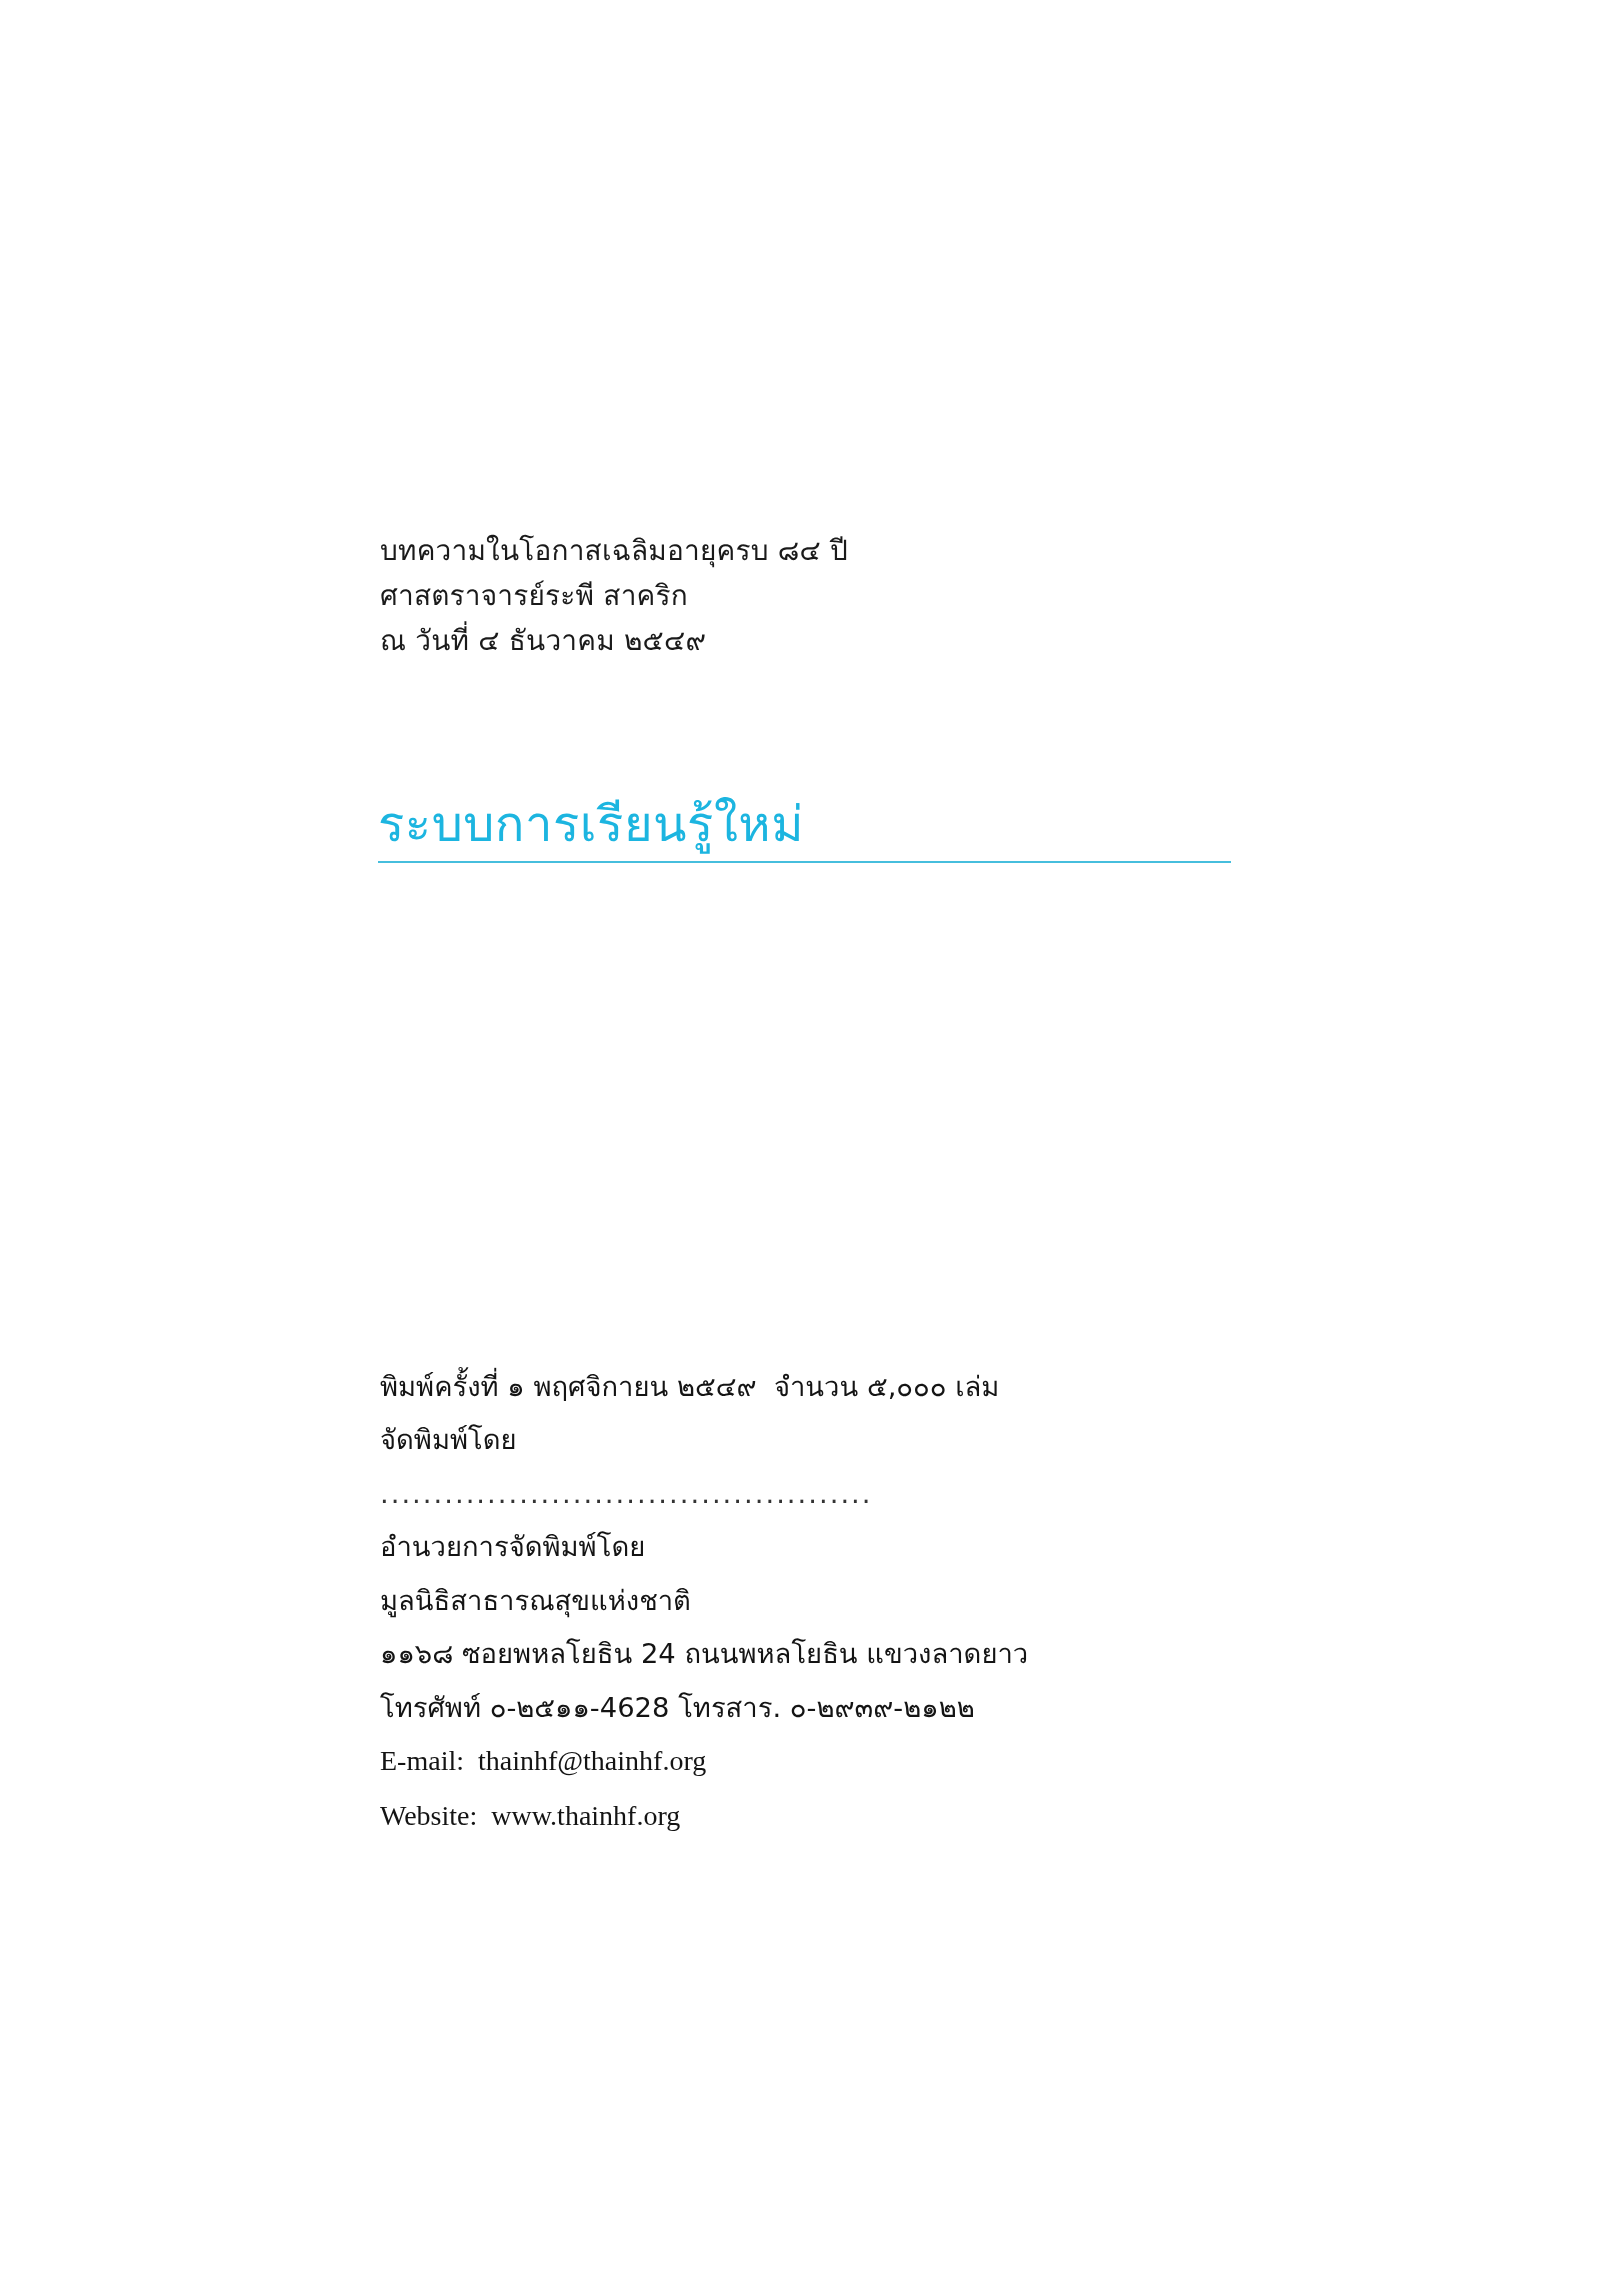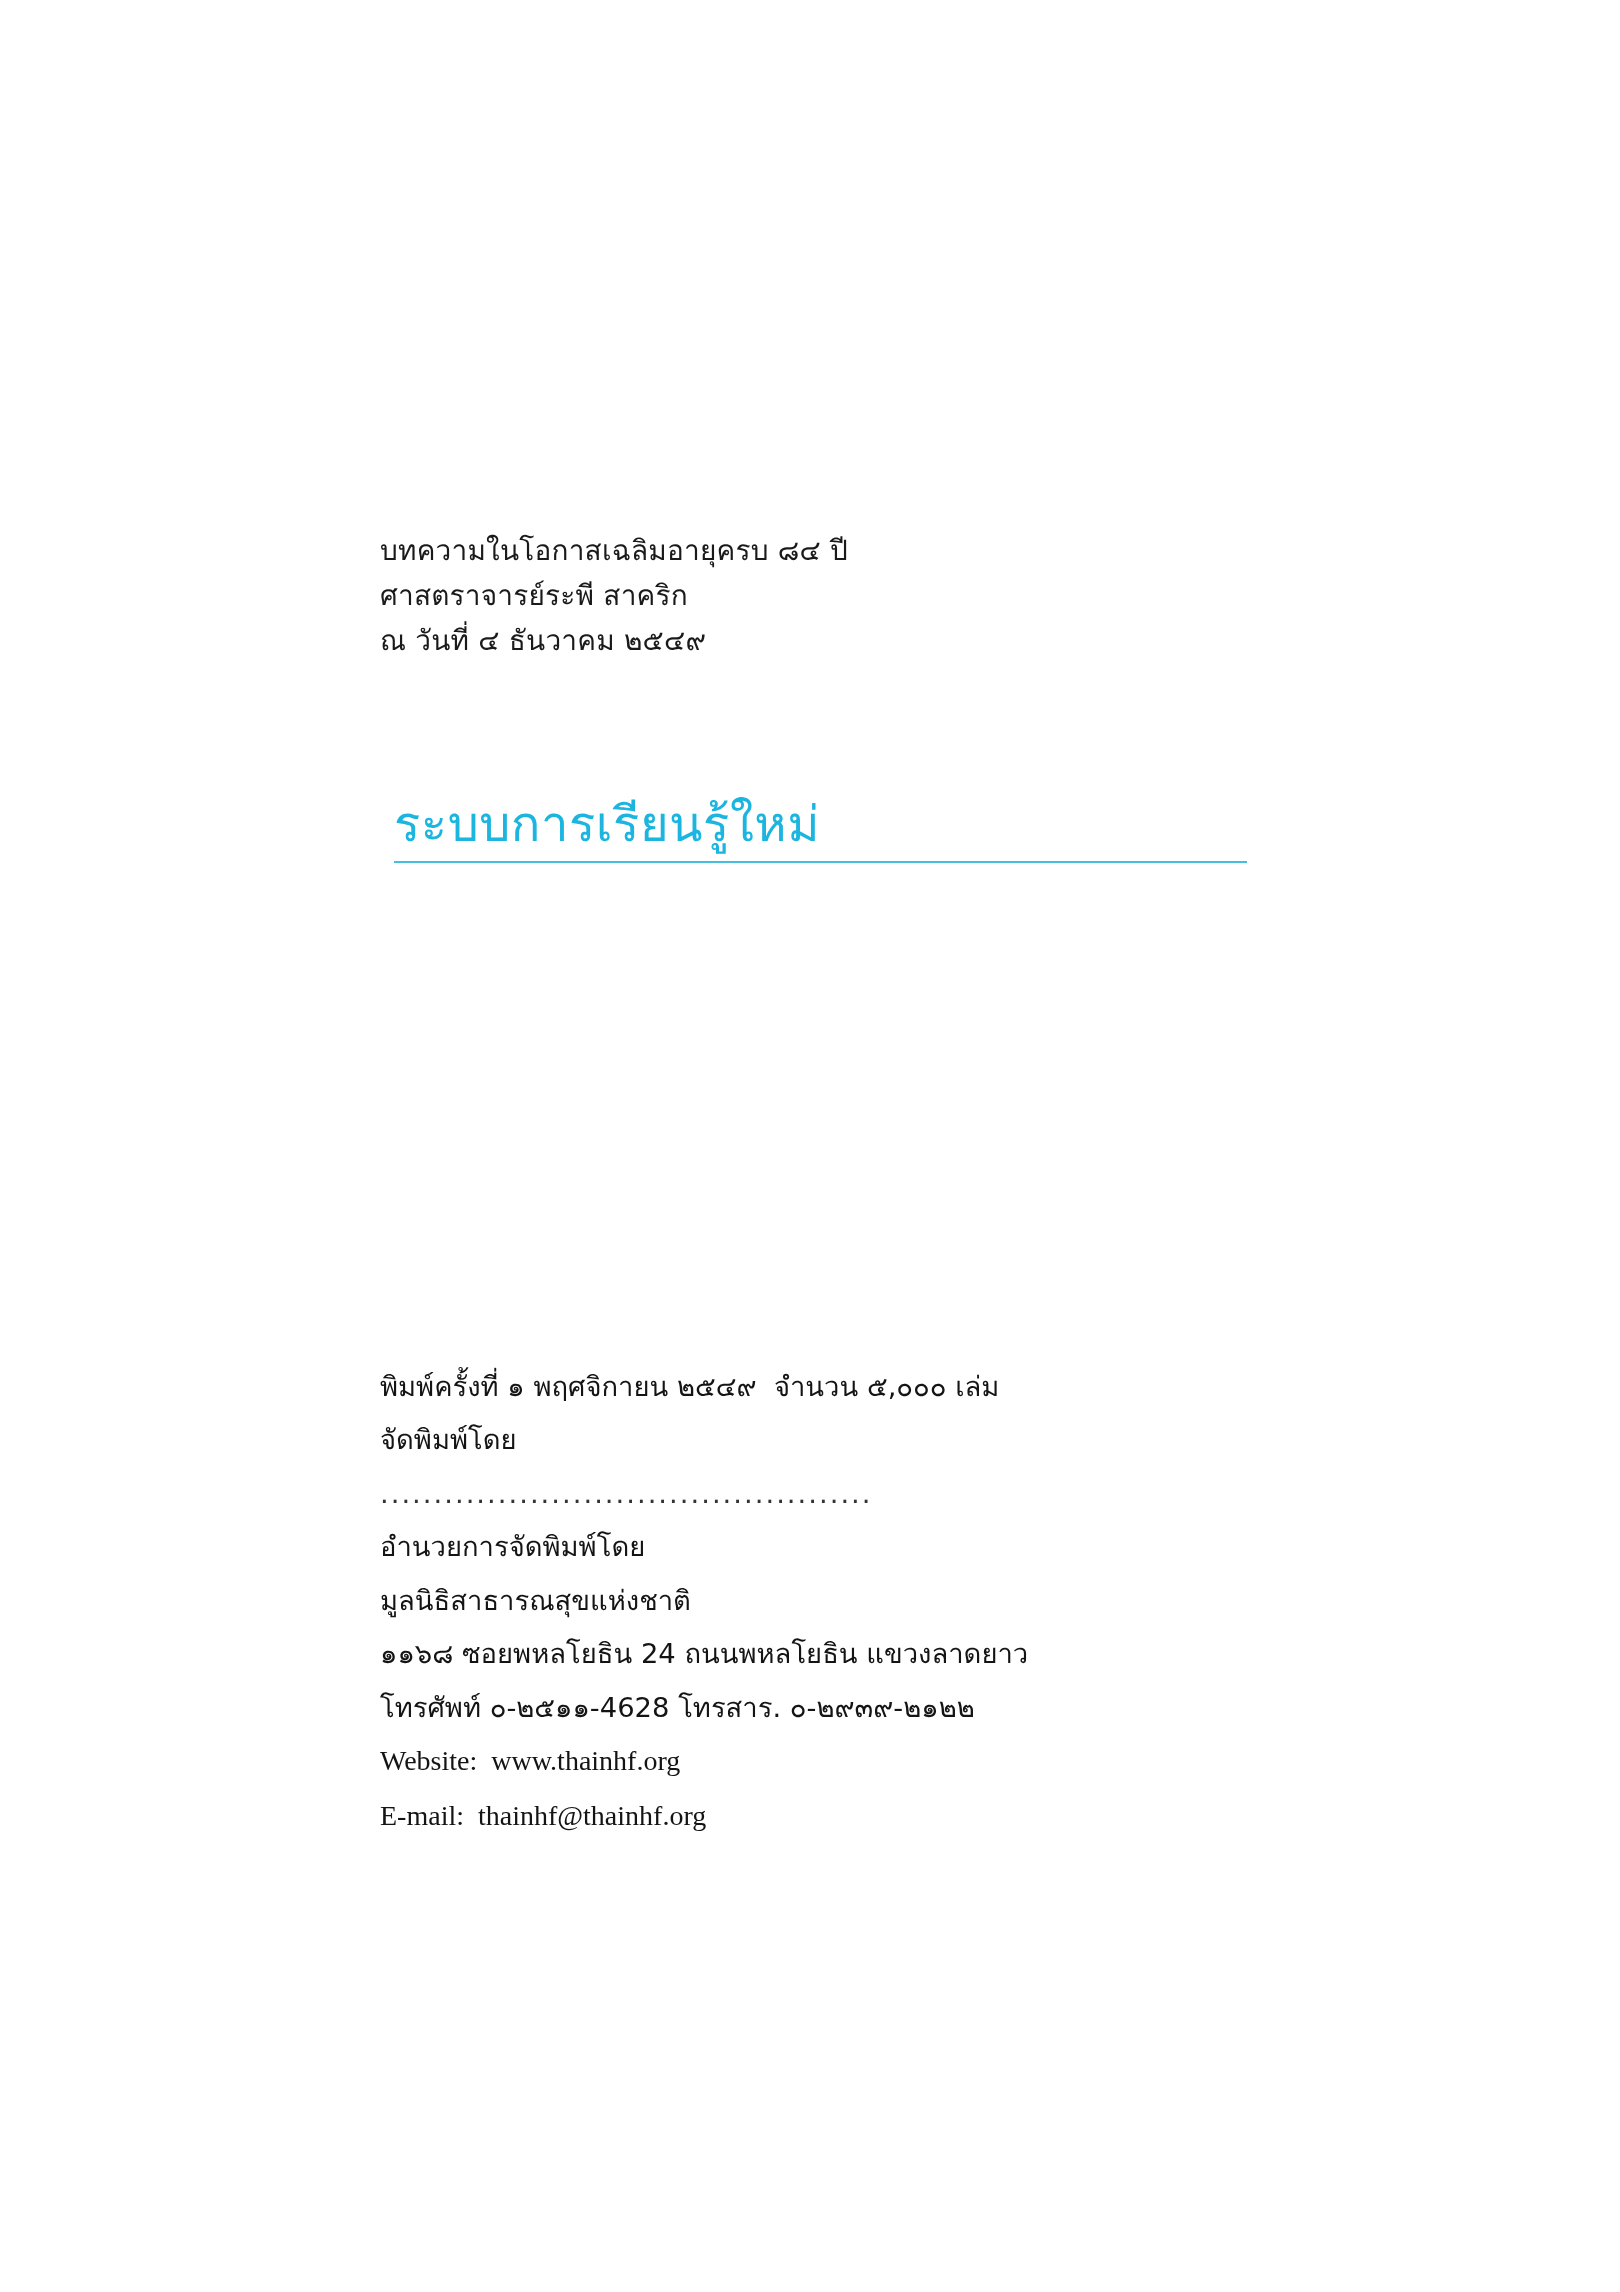--- a/index.html
+++ b/index.html
@@ -31,21 +31,21 @@
     font-size: 28px;
     line-height: 1.60;
     color: #1a1a1a;
     letter-spacing: 0.2px;
   }
   .occasion div { white-space: pre; }
 
   
   .title-block {
     position: absolute;
-    left: 394px;
+    left: 378px;
     top: 794px;
     width: 980px;
   }
   .title-main {
     font-size: 49px;
     line-height: 1.25;
     color: #1cb5e0;
     letter-spacing: 0.5px;
     white-space: pre;
   }
@@ -103,18 +103,18 @@
   </div>
 
   <div class="imprint">
     <div>พิมพ์ครั้งที่ ๑ พฤศจิกายน ๒๕๔๙  จำนวน ๕,๐๐๐ เล่ม</div>
     <div class="it">จัดพิมพ์โดย</div>
     <div class="dots">..............................................</div>
     <div class="it">อำนวยการจัดพิมพ์โดย</div>
     <div>มูลนิธิสาธารณสุขแห่งชาติ</div>
     <div>๑๑๖๘ ซอยพหลโยธิน 24 ถนนพหลโยธิน แขวงลาดยาว</div>
     <div>โทรศัพท์ ๐-๒๕๑๑-4628 โทรสาร. ๐-๒๙๓๙-๒๑๒๒</div>
+    <div class="lat">E-mail:  thainhf@thainhf.org</div>
     <div class="lat">Website:  www.thainhf.org</div>
-    <div class="lat">E-mail:  thainhf@thainhf.org</div>
   </div>
 
 </div>
 
 
 </body></html>

